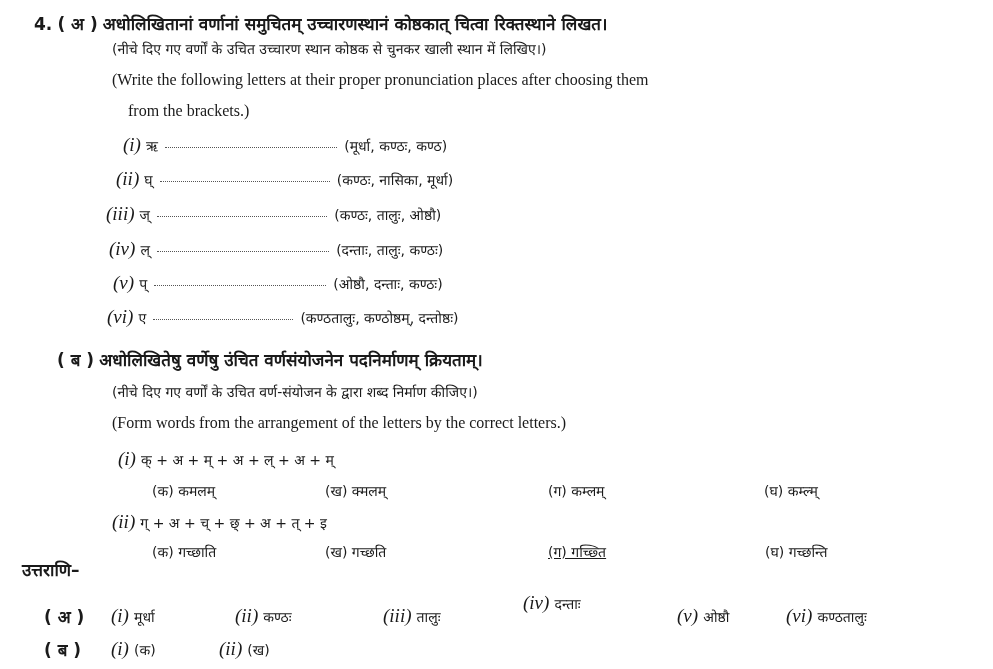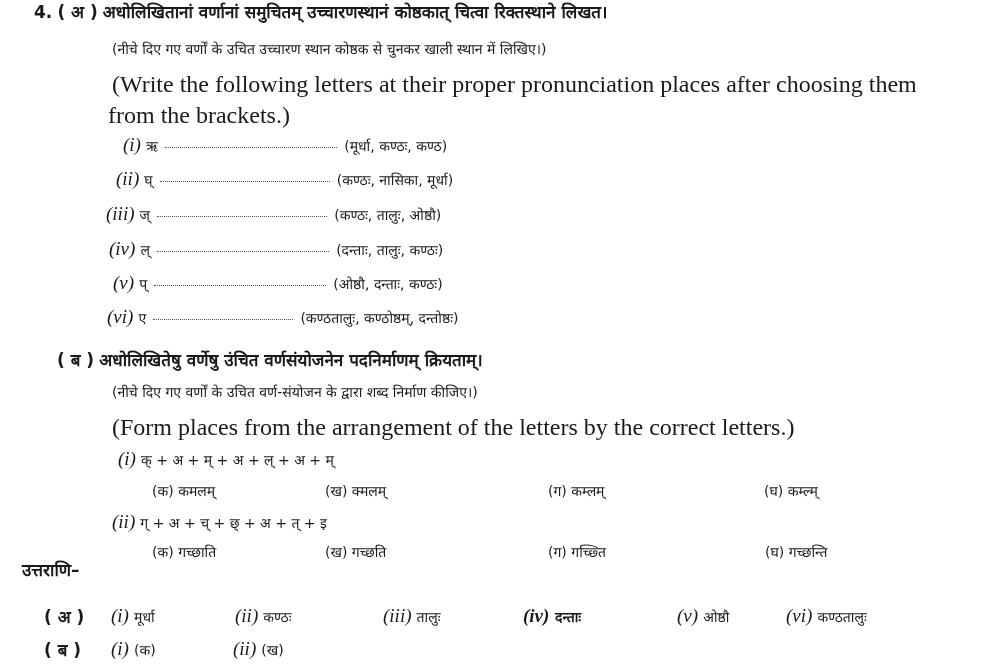--- a/index.html
+++ b/index.html
@@ -4,40 +4,40 @@
 <style>
   html, body { margin: 0; padding: 0; background: #ffffff; }
   body {
     width: 993px; height: 669px; position: relative; overflow: hidden;
     color: #1a1a1a;
     font-family: "DejaVu Sans", sans-serif;
   }
   .line { position: absolute; white-space: nowrap; }
   .dev { font-family: "DejaVu Sans", sans-serif; font-size: 14px; }
   .devb { font-family: "DejaVu Sans", sans-serif; font-size: 17px; font-weight: bold; }
-  .eng { font-family: "Liberation Serif", serif; font-size: 24px; }
+  .eng { font-family: "Liberation Serif", serif; font-size: 16px; }
   .num { font-family: "Liberation Serif", serif; font-style: italic; font-size: 19px; }
   .dots {
     display: inline-block; border-bottom: 1px dotted #555; height: 10px;
     vertical-align: middle; margin: 0 2px; position: relative; top: -4px;
   }
   .opt { position: absolute; white-space: nowrap; }
   .qno { font-family: "DejaVu Sans", sans-serif; font-weight: bold; font-size: 17px; }
 </style>
 </head>
 <body>
 
-<div class="line" style="left:34px; top:0;">
+<div class="line" style="left:34px; top:12px;">
   <span class="qno">4.</span>
   <span class="devb">( अ )</span>
   <span class="devb">अधोलिखितानां वर्णानां समुचितम् उच्चारणस्थानं कोष्ठकात् चित्वा रिक्तस्थाने लिखत।</span>
 </div>
 <div class="line dev" style="left:112px; top:39px;">(नीचे दिए गए वर्णों के उचित उच्चारण स्थान कोष्ठक से चुनकर खाली स्थान में लिखिए।)</div>
 <div class="line eng" style="left:112px; top:71px;">(Write the following letters at their proper pronunciation places after choosing them</div>
-<div class="line eng" style="left:108px; top:102px;text-align:center;">from the brackets.)</div>
+<div class="line eng" style="left:128px; top:102px;text-align:center;">from the brackets.)</div>
 
 <div class="line" style="left:123px; top:134px;">
   <span class="num">(i)</span>
   <span class="dev">ऋ</span>
   <span class="dots" style="width:172px;"></span>
   <span class="dev">(मूर्धा, कण्ठः, कण्ठ)</span>
 </div>
 <div class="line" style="left:116px; top:168px;">
   <span class="num">(ii)</span>
   <span class="dev">घ्</span>
@@ -67,69 +67,69 @@
   <span class="dev">ए</span>
   <span class="dots" style="width:140px;"></span>
   <span class="dev">(कण्ठतालुः, कण्ठोष्ठम्, दन्तोष्ठः)</span>
 </div>
 
 <div class="line" style="left:57px; top:348px;text-align:right;">
   <span class="devb">( ब )</span>
   <span class="devb">अधोलिखितेषु वर्णेषु उंचित वर्णसंयोजनेन पदनिर्माणम् क्रियताम्।</span>
 </div>
 <div class="line dev" style="left:112px; top:382px;">(नीचे दिए गए वर्णों के उचित वर्ण-संयोजन के द्वारा शब्द निर्माण कीजिए।)</div>
-<div class="line eng" style="left:112px; top:414px;">(Form places from the arrangement of the letters by the correct letters.)</div>
+<div class="line eng" style="left:112px; top:414px;">(Form words from the arrangement of the letters by the correct letters.)</div>
 
 <div class="line" style="left:118px; top:448px;">
   <span class="num">(i)</span>
   <span class="dev">क् + अ + म् + अ + ल् + अ + म्</span>
 </div>
 <div class="opt dev" style="left:152px; top:481px;">(क) कमलम्</div>
 <div class="opt dev" style="left:325px; top:481px;">(ख) क्मलम्</div>
 <div class="opt dev" style="left:548px; top:481px;">(ग) कम्लम्</div>
 <div class="opt dev" style="left:764px; top:481px;">(घ) कम्ल्म्</div>
 
 <div class="line" style="left:112px; top:511px;text-align:right;">
   <span class="num">(ii)</span>
   <span class="dev">ग् + अ + च् + छ् + अ + त् + इ</span>
 </div>
 <div class="opt dev" style="left:152px; top:542px;">(क) गच्छाति</div>
 <div class="opt dev" style="left:325px; top:542px;">(ख) गच्छति</div>
-<div class="opt dev" style="left:548px; top:542px;">(ग) गच्छ्ति</div>
+<div class="opt dev" style="left:548px; top:542px;text-decoration:underline;">(ग) गच्छ्ति</div>
 <div class="opt dev" style="left:765px; top:542px;">(घ) गच्छन्ति</div>
 
 <div class="line devb" style="left:22px; top:558px;">उत्तराणि–</div>
 
 <div class="line devb" style="left:44px; top:605px;">( अ )</div>
 <div class="opt" style="left:111px; top:605px;">
   <span class="num">(i)</span>
   <span class="dev">मूर्धा</span>
 </div>
 <div class="opt" style="left:235px; top:605px;">
   <span class="num">(ii)</span>
   <span class="dev">कण्ठः</span>
 </div>
 <div class="opt" style="left:383px; top:605px;text-align:right;">
   <span class="num">(iii)</span>
   <span class="dev">तालुः</span>
 </div>
-<div class="opt" style="left:523px; top:605px;font-weight:bold;">
+<div class="opt" style="left:523px; top:592px;">
   <span class="num">(iv)</span>
   <span class="dev">दन्ताः</span>
 </div>
 <div class="opt" style="left:677px; top:605px;">
   <span class="num">(v)</span>
   <span class="dev">ओष्ठौ</span>
 </div>
 <div class="opt" style="left:786px; top:605px;">
   <span class="num">(vi)</span>
   <span class="dev">कण्ठतालुः</span>
 </div>
 
 <div class="line devb" style="left:44px; top:638px;">( ब )</div>
 <div class="opt" style="left:111px; top:638px;text-align:center;">
   <span class="num">(i)</span>
   <span class="dev">(क)</span>
 </div>
-<div class="opt" style="left:233px; top:638px;">
+<div class="opt" style="left:219px; top:638px;">
   <span class="num">(ii)</span>
   <span class="dev">(ख)</span>
 </div>
 
 </body></html>

